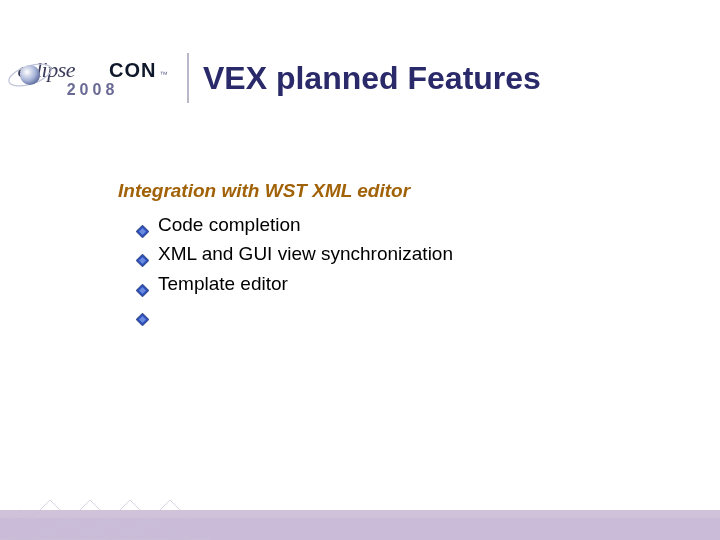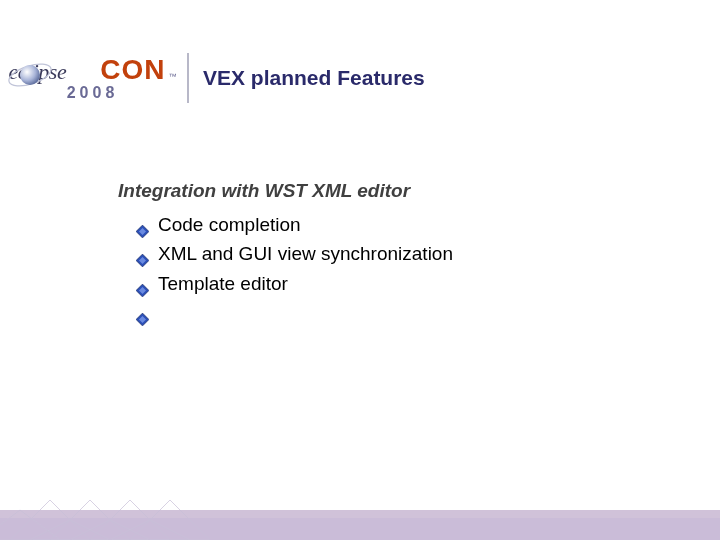--- a/index.html
+++ b/index.html
@@ -38,22 +38,22 @@
     font-family: Georgia, 'Times New Roman', serif;
     font-style: italic;
     font-size: 22px;
     color: #3a3a5a;
     font-weight: 500;
     letter-spacing: -0.5px;
   }
   .logo-con {
     font-family: Arial, sans-serif;
     font-weight: 700;
-    font-size: 28px;
-    color: #c2410c;
+    font-size: 20px;
+    color: #0f172a;
     letter-spacing: 1px;
     margin-left: 32px;
   }
   .logo-tm {
     font-size: 8px;
     color: #6a6a95;
     vertical-align: super;
     margin-left: 1px;
   }
   .logo-year {
@@ -74,35 +74,35 @@
   .vdivider {
     width: 2px;
     height: 50px;
     background: #b8b8c8;
     margin-left: 2px;
     margin-right: 14px;
   }
   .slide-title {
     font-family: Verdana, Arial, sans-serif;
     font-weight: 700;
-    font-size: 21px;
+    font-size: 32px;
     color: #2a2a6a;
     text-align: center;
   }
   .content {
     position: absolute;
     top: 180px;
     left: 118px;
     width: 520px;
   }
   .subheading {
     font-style: italic;
     font-weight: 700;
     font-size: 19px;
-    color: #404040;
+    color: #a16207;
     margin-bottom: 8px;
   }
   .bullet-list {
     list-style: none;
     padding-left: 18px;
   }
   .bullet-list li {
     font-size: 19px;
     color: #000000;
     line-height: 1.55;

